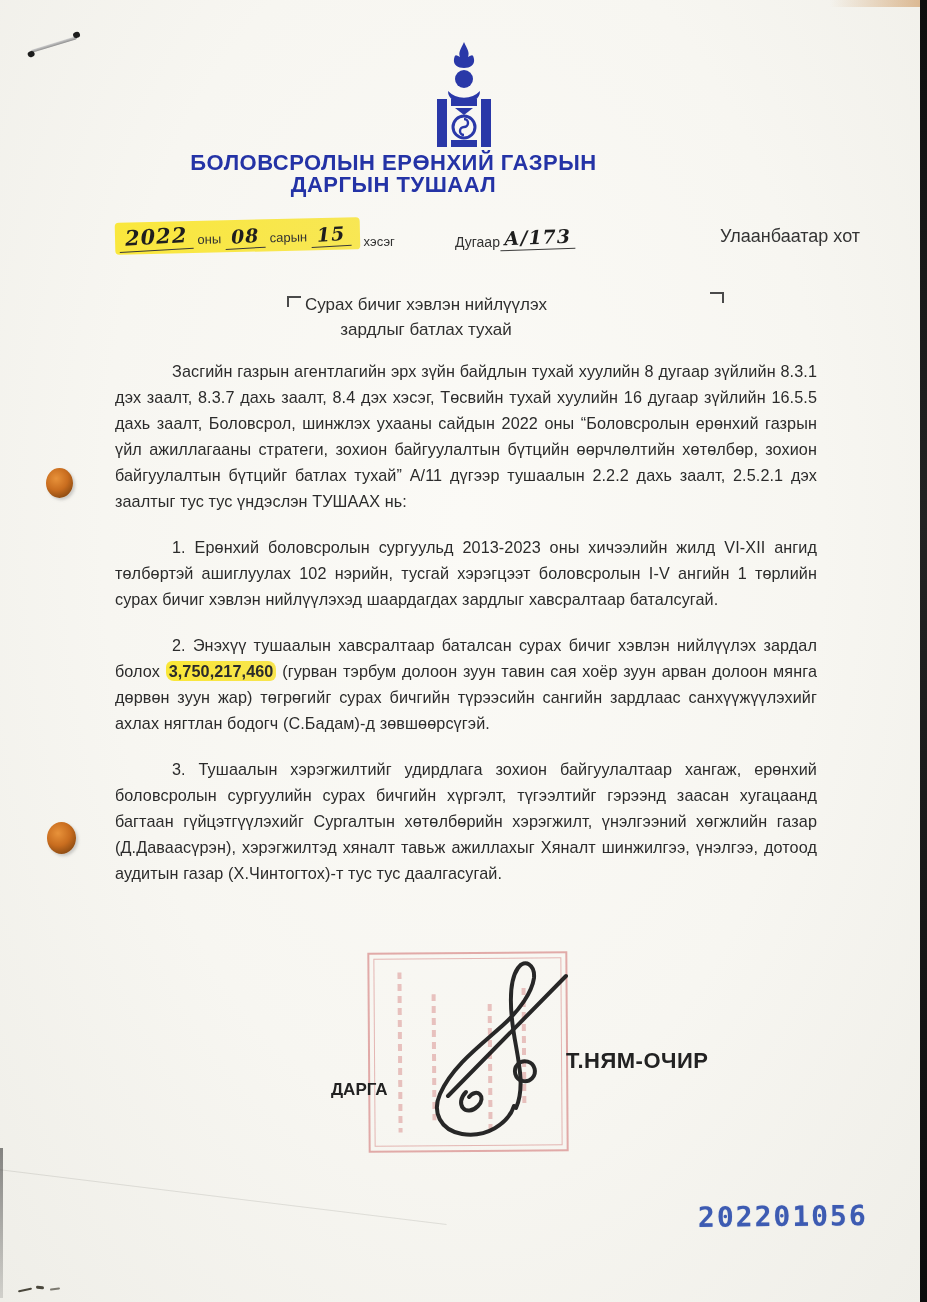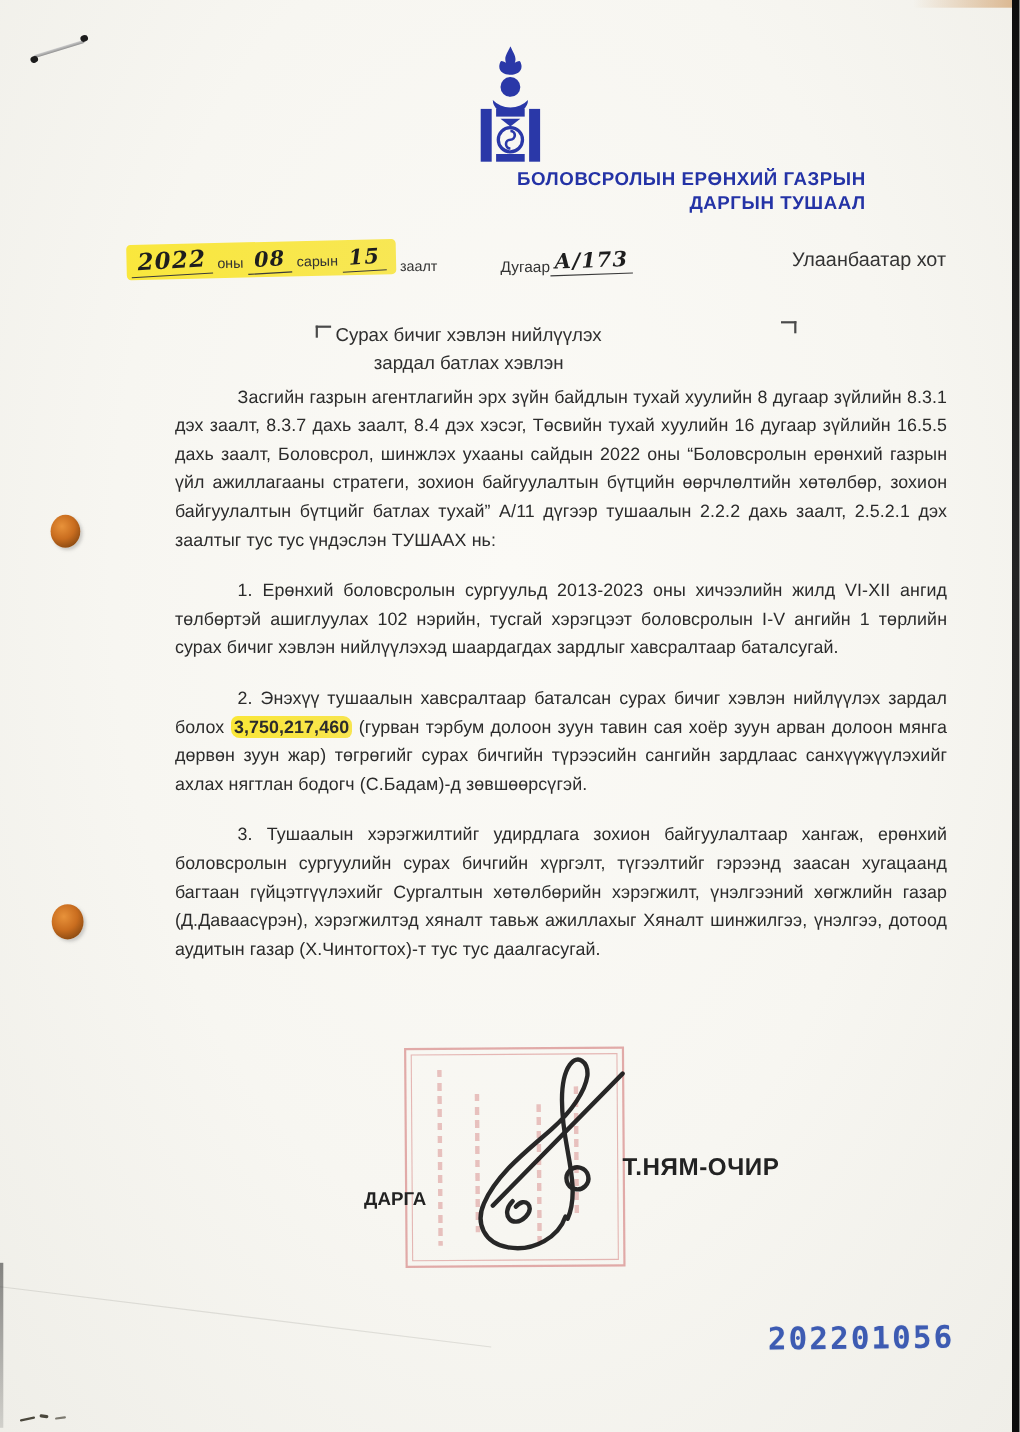--- a/index.html
+++ b/index.html
@@ -35,22 +35,22 @@
   .staple .d1{left:0;top:10px;} .staple .d2{right:0;top:5px;}
 
   .punch{position:absolute;border-radius:50%;
     background:radial-gradient(circle at 38% 35%, #e8923a 0%, #c96d1f 45%, #8a4a12 80%, #6e3a0e 100%);
     box-shadow:2px 2px 3px rgba(120,120,120,.35);}
   .punch.p1{left:46px;top:468px;width:27px;height:30px;}
   .punch.p2{left:47px;top:822px;width:29px;height:32px;}
 
   
   .emblem{position:absolute;left:50%;top:42px;transform:translateX(-50%);}
-  .orgname{position:absolute;left:0;top:152px;width:787px;text-align:right;
-    color:#2433a6;font-weight:bold;font-size:17px;line-height:22px;letter-spacing:.5px;}
+  .orgname{position:absolute;left:0;top:152px;width:787px;text-align:center;
+    color:#2433a6;font-weight:bold;font-size:22px;line-height:22px;letter-spacing:.5px;}
 
   
   .dateline{position:absolute;left:0;top:220px;width:920px;height:40px;font-size:13px;color:#333;}
   .dl-left{position:absolute;left:115px;top:0;display:inline-flex;align-items:flex-end;gap:4px;}
   .hl-band{display:inline-flex;align-items:flex-end;gap:4px;padding:2px 8px 3px 4px;
     background:linear-gradient(100deg,rgba(250,230,45,.92),rgba(247,226,40,.78));
     border-radius:4px;transform:rotate(-1.3deg);}
   .hand{font-family:"DejaVu Serif",serif;font-style:italic;font-weight:bold;color:#1e1e1e;letter-spacing:1px;}
   .hand.v{border-bottom:1.6px solid #3a3a3a;padding:0 6px 1px 6px;transform:rotate(-2deg);}
   .hand.year{font-size:21px;} .hand.mo,.hand.da{font-size:19px;}
@@ -60,22 +60,22 @@
   .dl-city{position:absolute;right:60px;top:6px;font-size:18px;}
 
   
   .doc-title{position:absolute;left:0;top:292px;width:852px;text-align:center;
     font-size:17px;line-height:25px;color:#2f2f2f;}
   .cmark{position:absolute;width:12px;height:9px;border-top:2px solid #4a4a4a;}
   .cmark.l{left:287px;top:4px;border-left:2px solid #4a4a4a;}
   .cmark.r{left:710px;top:0;border-right:2px solid #4a4a4a;}
 
   
-  .content{position:absolute;left:115px;top:348px;width:702px;
-    font-size:16.2px;line-height:26px;color:#2b2b2b;text-align:justify;letter-spacing:.1px;margin-left:44px;}
+  .content{position:absolute;left:115px;top:358px;width:702px;
+    font-size:16.2px;line-height:26px;color:#2b2b2b;text-align:justify;letter-spacing:.1px;}
   .content p{margin:0 0 20px 0;text-indent:57px;}
   .amt{background:linear-gradient(100deg,rgba(250,230,45,.95),rgba(247,224,38,.8));
     font-weight:bold;padding:1px 3px;border-radius:6px 8px 6px 8px;}
 
   
   .stamp{position:absolute;left:368px;top:952px;width:196px;height:196px;
     border:2px solid rgba(204,96,96,.6);transform:rotate(-.4deg);opacity:.85;}
   .stamp:before{content:"";position:absolute;inset:4px;border:1px solid rgba(204,96,96,.5);}
   .stamp .col{position:absolute;top:18px;bottom:18px;width:4px;opacity:.55;
     background:repeating-linear-gradient(to bottom,rgba(201,92,92,.75) 0 7px,rgba(201,92,92,0) 7px 12px);}
@@ -133,34 +133,34 @@
 
   <div class="dateline">
     <span class="dl-left">
       <span class="hl-band">
         <span class="hand v year">2022</span>
         <span class="dl-word">оны</span>
         <span class="hand v mo">08</span>
         <span class="dl-word">сарын</span>
         <span class="hand v da">15</span>
       </span>
-      <span class="dl-word">заалт</span>
+      <span class="dl-word">хэсэг</span>
     </span>
     <span class="dl-num">
       <span>Дугаар</span>
       <span class="hand docnum">А/173</span>
     </span>
     <span class="dl-city">Улаанбаатар хот</span>
   </div>
 
   <div class="doc-title">
     <span class="cmark l"></span>
     <span class="cmark r"></span>
     <div>Сурах бичиг хэвлэн нийлүүлэх</div>
-    <div>зардал батлах хэвлэн</div>
+    <div>зардлыг батлах тухай</div>
   </div>
 
   <div class="content">
     <p>Засгийн газрын агентлагийн эрх зүйн байдлын тухай хуулийн 8 дугаар зүйлийн 8.3.1 дэх заалт, 8.3.7 дахь заалт, 8.4 дэх хэсэг, Төсвийн тухай хуулийн 16 дугаар зүйлийн 16.5.5 дахь заалт, Боловсрол, шинжлэх ухааны сайдын 2022 оны “Боловсролын ерөнхий газрын үйл ажиллагааны стратеги, зохион байгуулалтын бүтцийн өөрчлөлтийн хөтөлбөр, зохион байгуулалтын бүтцийг батлах тухай” А/11 дүгээр тушаалын 2.2.2 дахь заалт, 2.5.2.1 дэх заалтыг тус тус үндэслэн ТУШААХ нь:</p>
     <p>1. Ерөнхий боловсролын сургуульд 2013-2023 оны хичээлийн жилд VI-XII ангид төлбөртэй ашиглуулах 102 нэрийн, тусгай хэрэгцээт боловсролын I-V ангийн 1 төрлийн сурах бичиг хэвлэн нийлүүлэхэд шаардагдах зардлыг хавсралтаар баталсугай.</p>
     <p><span>2. Энэхүү тушаалын хавсралтаар баталсан сурах бичиг хэвлэн нийлүүлэх зардал болох </span><span class="amt">3,750,217,460</span><span> (гурван тэрбум долоон зуун тавин сая хоёр зуун арван долоон мянга дөрвөн зуун жар) төгрөгийг сурах бичгийн түрээсийн сангийн зардлаас санхүүжүүлэхийг ахлах нягтлан бодогч (С.Бадам)-д зөвшөөрсүгэй.</span></p>
     <p>3. Тушаалын хэрэгжилтийг удирдлага зохион байгуулалтаар хангаж, ерөнхий боловсролын сургуулийн сурах бичгийн хүргэлт, түгээлтийг гэрээнд заасан хугацаанд багтаан гүйцэтгүүлэхийг Сургалтын хөтөлбөрийн хэрэгжилт, үнэлгээний хөгжлийн газар (Д.Даваасүрэн), хэрэгжилтэд хяналт тавьж ажиллахыг Хяналт шинжилгээ, үнэлгээ, дотоод аудитын газар (Х.Чинтогтох)-т тус тус даалгасугай.</p>
   </div>
 
   <div class="stamp">

